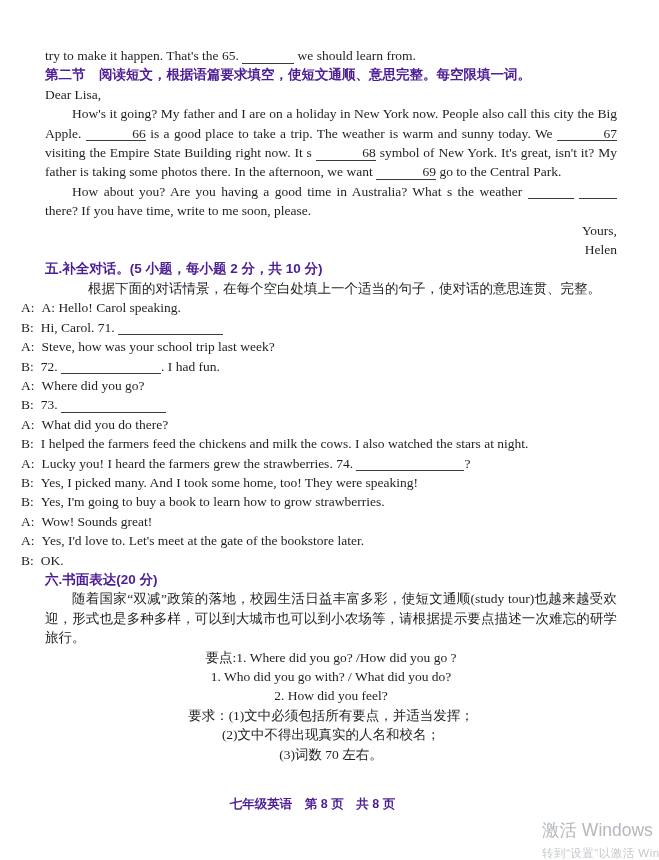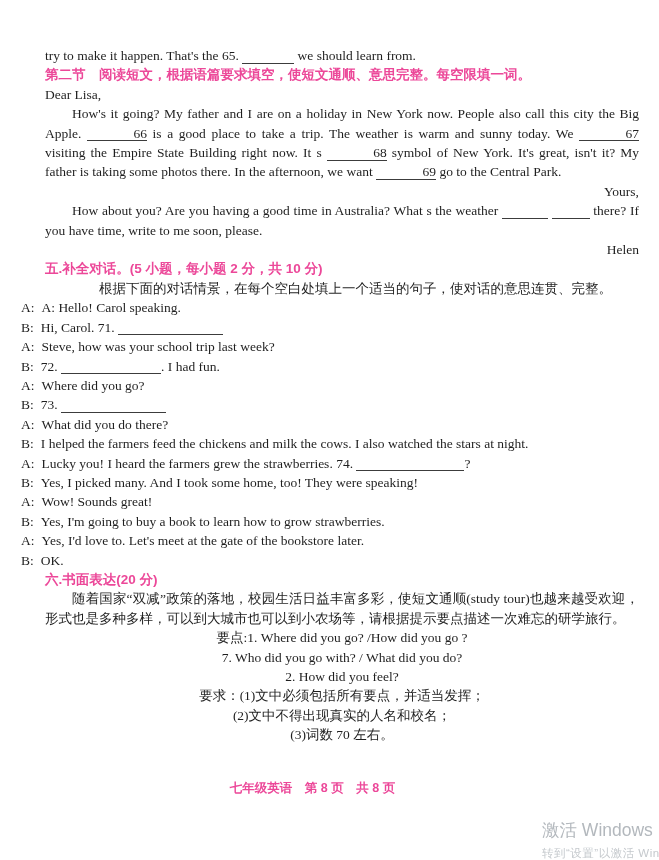--- a/index.html
+++ b/index.html
@@ -2,48 +2,48 @@
 <html><head>
 <meta charset="utf-8">
 <style>
   html,body{margin:0;padding:0;background:#e8e8e8;}
   .page{
     position:relative;
     width:659px;height:860px;
     background:#ffffff;
     overflow:hidden;
     box-sizing:border-box;
-    padding:46px 20px 0 45px;
+    padding:46px 42px 0 45px;
     font-family:"Liberation Serif","DejaVu Serif",serif;
     font-size:13.5px;
     color:#1f1f1f;
   }
   .doc{line-height:19.4px;}
   .doc p{margin:0;padding:0;}
   .en{font-family:"Liberation Serif","DejaVu Serif",serif;}
   .cn{font-family:"Liberation Serif","DejaVu Serif",serif;text-align:center;}
-  .cnb{font-family:"Liberation Sans","DejaVu Sans",sans-serif;font-weight:700;color:#ec4899;}
+  .cnb{font-family:"Liberation Sans","DejaVu Sans",sans-serif;font-weight:700;color:#4c1d95;}
   .ind{text-indent:2em;}
   .just{text-align:justify;}
   .closing{text-align:right;padding-right:25px;}
   .dlg{padding-left:24px;text-indent:-24px;}
   .dlg .lbl{margin-right:7px;}
   .cont{padding-left:24px;text-indent:0;}
   .pind{padding-left:32px;}
   .blank{
     display:inline-block;
     border-bottom:1px solid #3c3c3c;
     text-align:right;
     line-height:1;
     vertical-align:baseline;
     white-space:nowrap;
   }
   .footer{
     position:absolute;
-    left:0;top:780px;
+    left:0;top:796px;
     width:625px;
     text-align:center;
     font-size:12.5px;
   }
   .wm{
     position:absolute;
     left:542px;top:818px;
     font-family:"Liberation Sans","DejaVu Sans",sans-serif;
     white-space:nowrap;
   }
@@ -55,47 +55,47 @@
 
 <div class="page">
   <div class="doc">
 
     <p class="en">try to make it happen.  That's the 65. <span class="blank" style="width: 52px;">&nbsp;</span> we should learn from.</p>
 
     <p class="cnb">第二节　阅读短文，根据语篇要求填空，使短文通顺、意思完整。每空限填一词。</p>
 
     <p class="en">Dear Lisa,</p>
     <p class="en ind just">How's it going? My father and I are on a holiday in New York now.  People also call this city the Big Apple. <span class="blank" style="width: 60px;">66</span> is a good place to take a trip.  The weather is warm and sunny today.  We <span class="blank" style="width: 60px;">67</span> visiting the Empire State Building right now.  It s <span class="blank" style="width: 60px;">68</span> symbol of New York.  It's great, isn't it? My father is taking some photos there.  In the afternoon, we want <span class="blank" style="width: 60px;">69</span> go to the Central Park.</p>
+    <p class="en ind just">How about you? Are you having a good time in Australia? What s the weather <span class="blank" style="width: 46px;">&nbsp;</span> <span class="blank" style="width: 38px;">&nbsp;</span> there? If you have time, write to me soon, please.</p>
     <p class="en closing">Yours,</p>
-    <p class="en ind just">How about you? Are you having a good time in Australia? What s the weather <span class="blank" style="width: 46px;">&nbsp;</span> <span class="blank" style="width: 38px;">&nbsp;</span> there? If you have time, write to me soon, please.</p>
     <p class="en closing">Helen</p>
 
     <p class="cnb">五.补全对话。(5 小题，每小题 2 分，共 10 分)</p>
     <p class="cn ind">根据下面的对话情景，在每个空白处填上一个适当的句子，使对话的意思连贯、完整。</p>
 
     <p class="en dlg"><span class="lbl">A:</span><span>A: Hello! Carol speaking.</span></p>
     <p class="en dlg"><span class="lbl">B:</span><span>Hi, Carol.  71. <span class="blank" style="width: 105px;">&nbsp;</span></span></p>
     <p class="en dlg"><span class="lbl">A:</span><span>Steve, how was your school trip last week?</span></p>
     <p class="en dlg"><span class="lbl">B:</span><span>72. <span class="blank" style="width: 100px;">&nbsp;</span>.  I had fun.</span></p>
     <p class="en dlg"><span class="lbl">A:</span><span>Where did you go?</span></p>
     <p class="en dlg"><span class="lbl">B:</span><span>73. <span class="blank" style="width: 105px;">&nbsp;</span></span></p>
     <p class="en dlg"><span class="lbl">A:</span><span>What did you do there?</span></p>
     <p class="en dlg"><span class="lbl">B:</span><span>I helped the farmers feed the chickens and milk the cows.  I also watched the stars at night.</span></p>
     <p class="en dlg"><span class="lbl">A:</span><span>Lucky you! I heard the farmers grew the strawberries.  74. <span class="blank" style="width: 108px;">&nbsp;</span>?</span></p>
     <p class="en dlg"><span class="lbl">B:</span><span>Yes, I picked many.  And I took some home, too!  They were speaking!</span></p>
+    <p class="en dlg"><span class="lbl">B:</span><span>Yes, I'm going to buy a book to learn how to grow strawberries.</span></p>
     <p class="en dlg"><span class="lbl">A:</span><span>Wow! Sounds great!</span></p>
-    <p class="en dlg"><span class="lbl">B:</span><span>Yes, I'm going to buy a book to learn how to grow strawberries.</span></p>
     <p class="en dlg"><span class="lbl">A:</span><span>Yes, I'd love to.  Let's meet at the gate of the bookstore later.</span></p>
     <p class="en dlg"><span class="lbl">B:</span><span>OK.</span></p>
 
     <p class="cnb">六.书面表达(20 分)</p>
     <p class="cn ind just">随着国家“双减”政策的落地，校园生活日益丰富多彩，使短文通顺(study tour)也越来越受欢迎，形式也是多种多样，可以到大城市也可以到小农场等，请根据提示要点描述一次难忘的研学旅行。</p>
 
     <p class="cn"><span>要点:</span><span>1. Where did you go? /How did you go ?</span></p>
-    <p class="cn pind">7. Who did you go with? / What did you do?</p>
+    <p class="cn pind">1. Who did you go with? / What did you do?</p>
     <p class="cn pind">2. How did you feel?</p>
 
     <p class="cn"><span>要求：</span><span>(1)文中必须包括所有要点，并适当发挥；</span></p>
     <p class="cn pind">(2)文中不得出现真实的人名和校名；</p>
     <p class="cn pind">(3)词数 70 左右。</p>
 
   </div>
 
   <div class="footer cnb">七年级英语　第 8 页　共 8 页</div>
 

